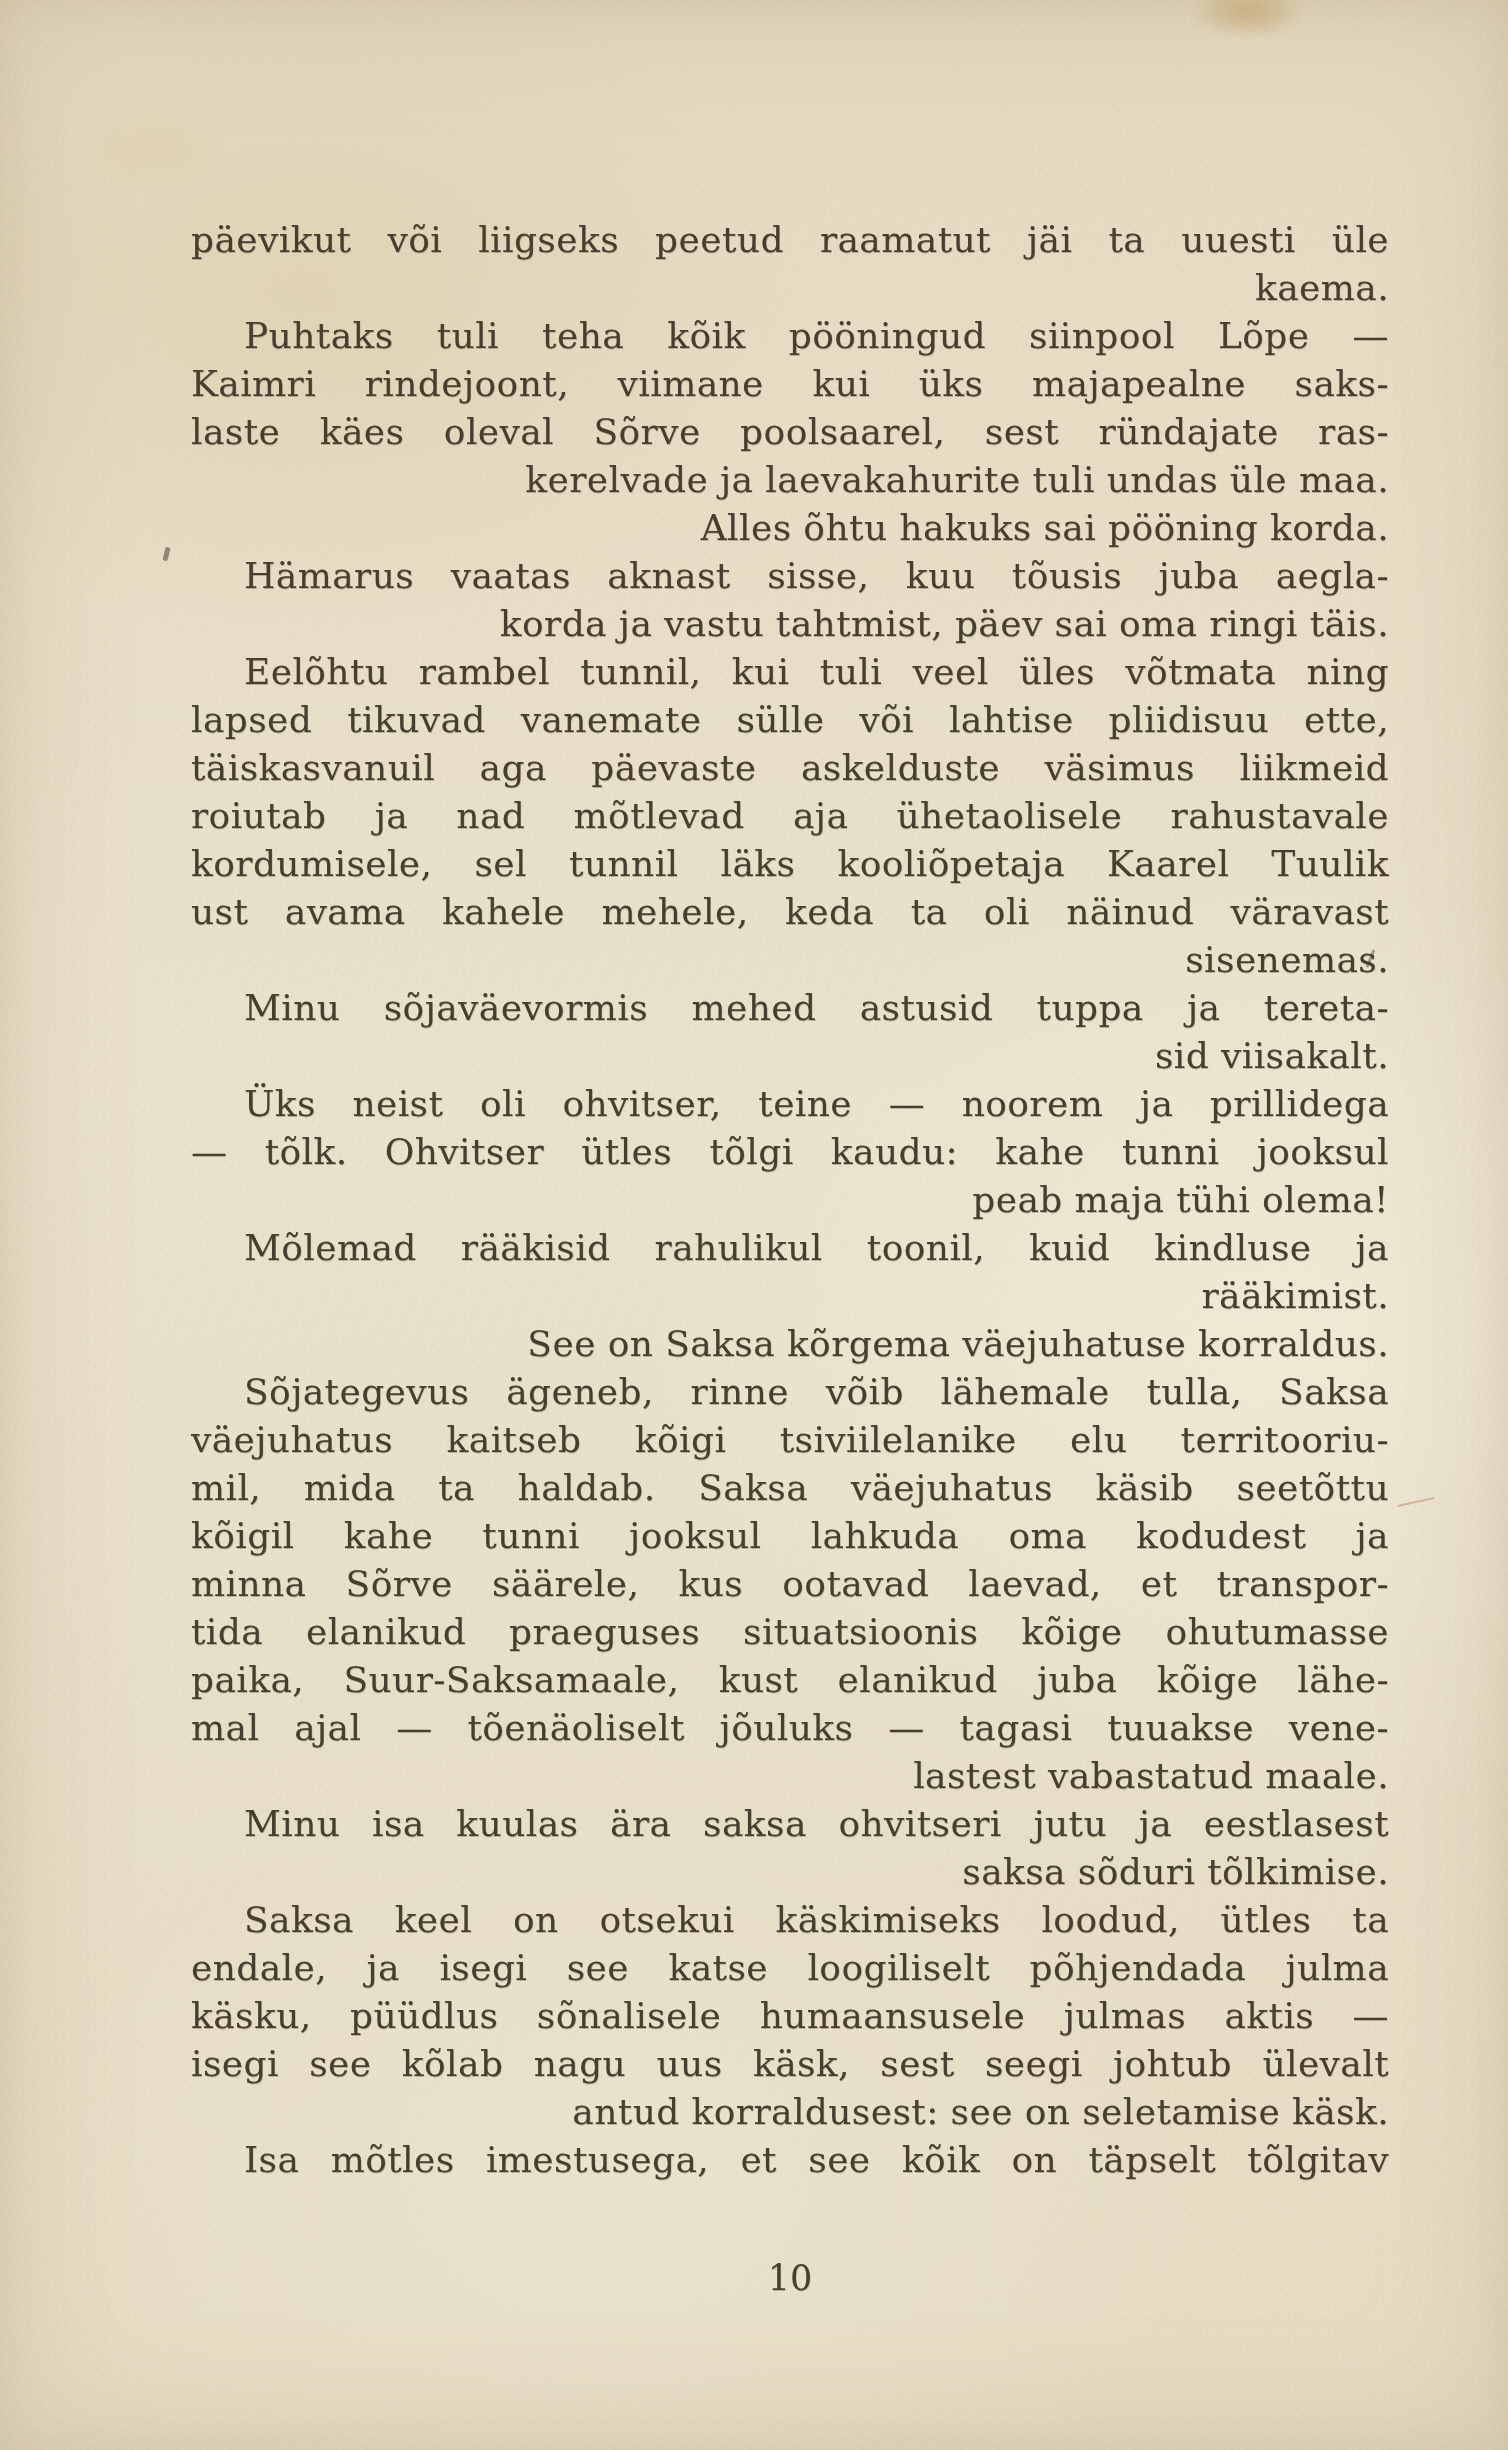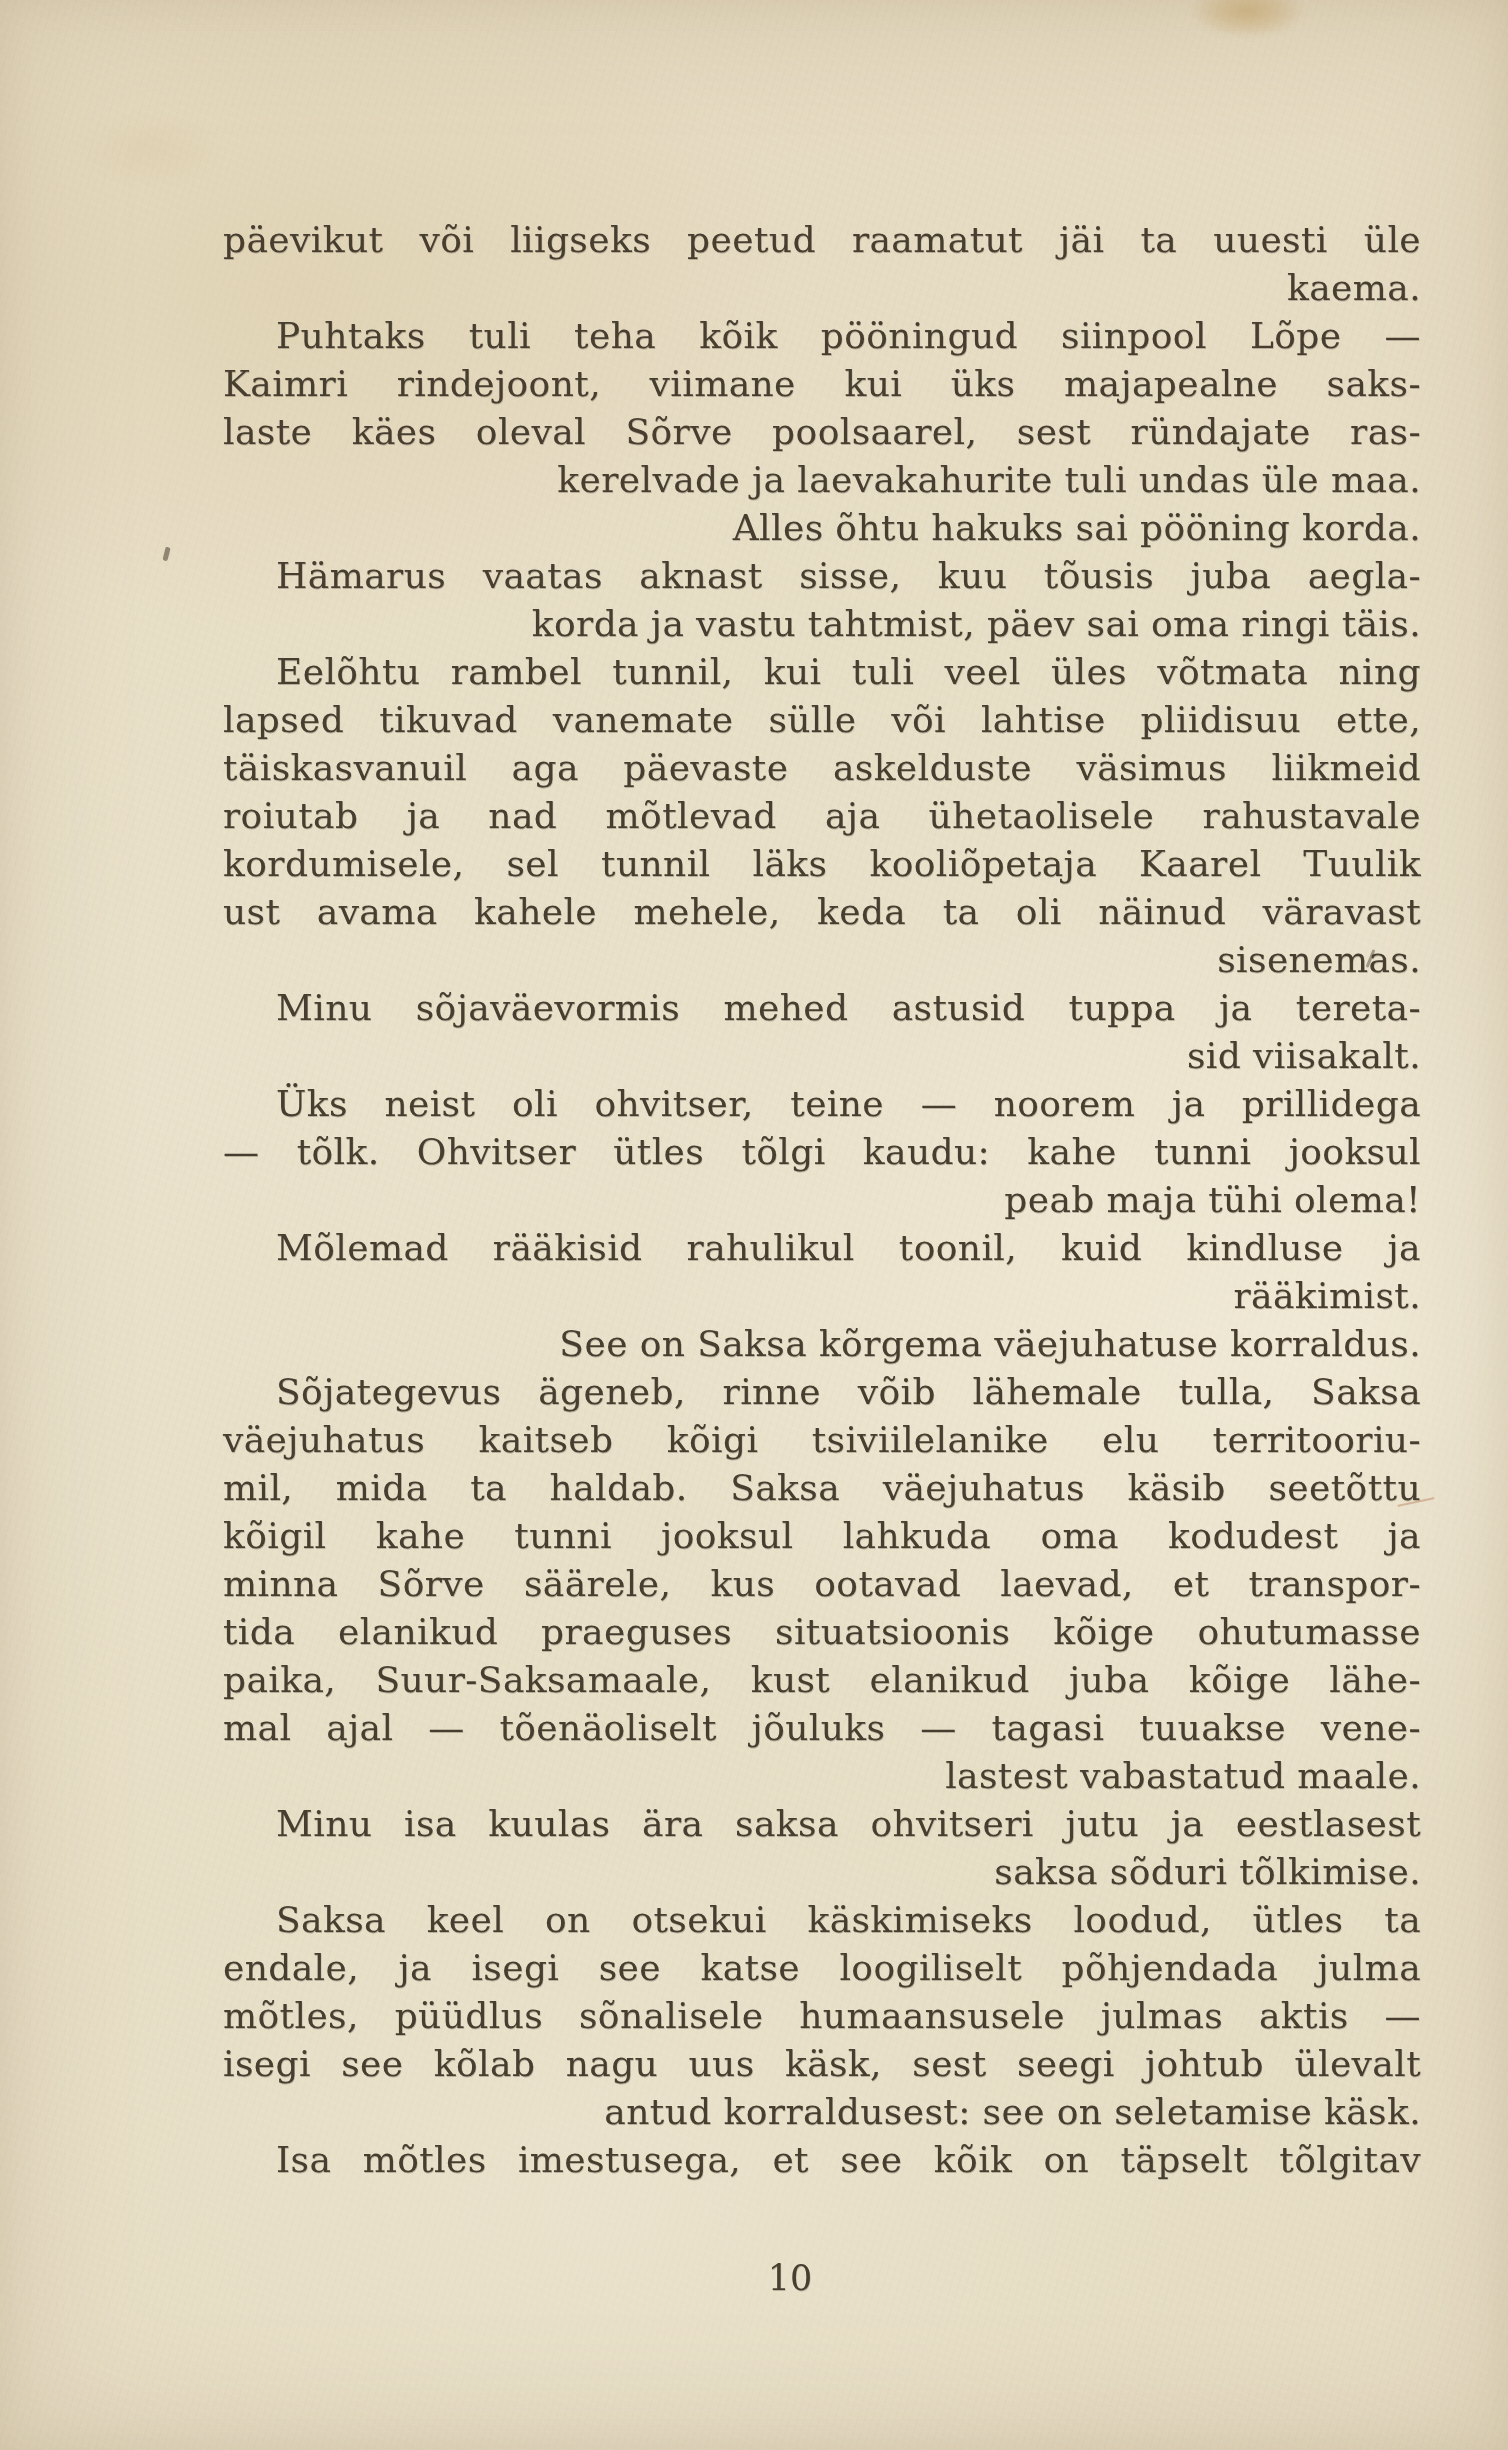--- a/index.html
+++ b/index.html
@@ -24,21 +24,20 @@
       inset 0 0 36px rgba(150,125,85,0.10);
     overflow: hidden;
     font-family: "DejaVu Serif", "Liberation Serif", serif;
   }
   .text-block {
     position: absolute;
     left: 191px;
     top: 216px;
     width: 1198px;
     color: var(--ink, #473e30);
-    margin-left: 32px;
   }
   .line {
     height: 48px;
     line-height: 48px;
     font-size: 36px;
     letter-spacing: 0.4px;
     white-space: normal;
     text-align: right;
     text-shadow: 0.5px 0.5px 0 rgba(62,52,38,0.28);
   }
@@ -150,20 +149,20 @@
       <div class="line justify">kõigil kahe tunni jooksul lahkuda oma kodudest ja</div>
       <div class="line justify">minna Sõrve säärele, kus ootavad laevad, et transpor-</div>
       <div class="line justify">tida elanikud praeguses situatsioonis kõige ohutumasse</div>
       <div class="line justify">paika, Suur-Saksamaale, kust elanikud juba kõige lähe-</div>
       <div class="line justify">mal ajal — tõenäoliselt jõuluks — tagasi tuuakse vene-</div>
       <div class="line">lastest vabastatud maale.</div>
       <div class="line indent justify">Minu isa kuulas ära saksa ohvitseri jutu ja eestlasest</div>
       <div class="line">saksa sõduri tõlkimise.</div>
       <div class="line indent justify">Saksa keel on otsekui käskimiseks loodud, ütles ta</div>
       <div class="line justify">endale, ja isegi see katse loogiliselt põhjendada julma</div>
-      <div class="line justify">mõtles, püüdlus sõnalisele humaansusele julmas aktis —</div>
+      <div class="line justify">käsku, püüdlus sõnalisele humaansusele julmas aktis —</div>
       <div class="line justify">isegi see kõlab nagu uus käsk, sest seegi johtub ülevalt</div>
       <div class="line">antud korraldusest: see on seletamise käsk.</div>
       <div class="line indent justify">Isa mõtles imestusega, et see kõik on täpselt tõlgitav</div>
     </div>
   <div class="page-number">10</div>
 </div>
 
 
 </body></html>

